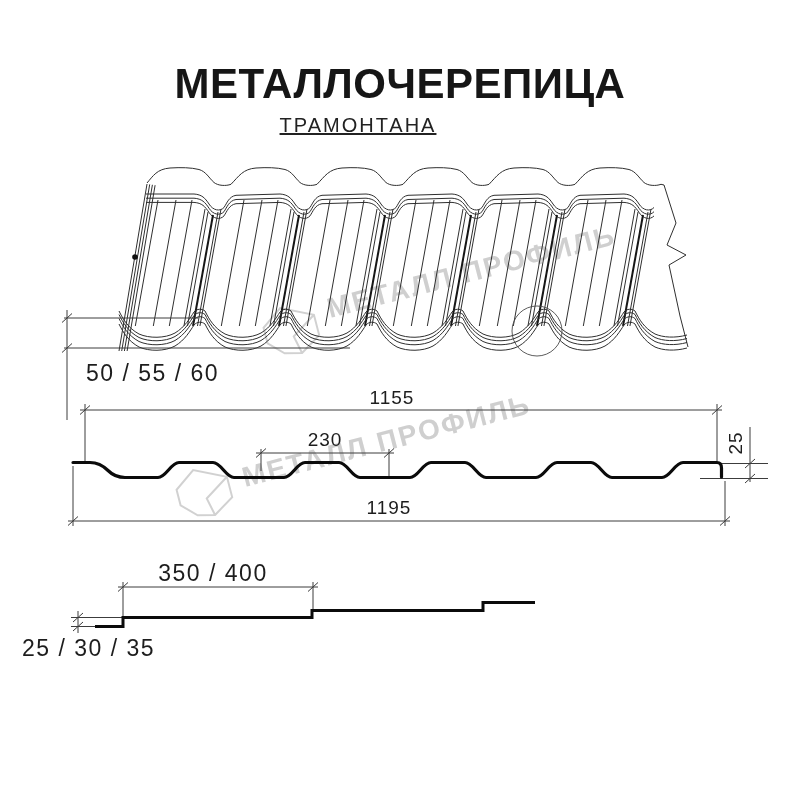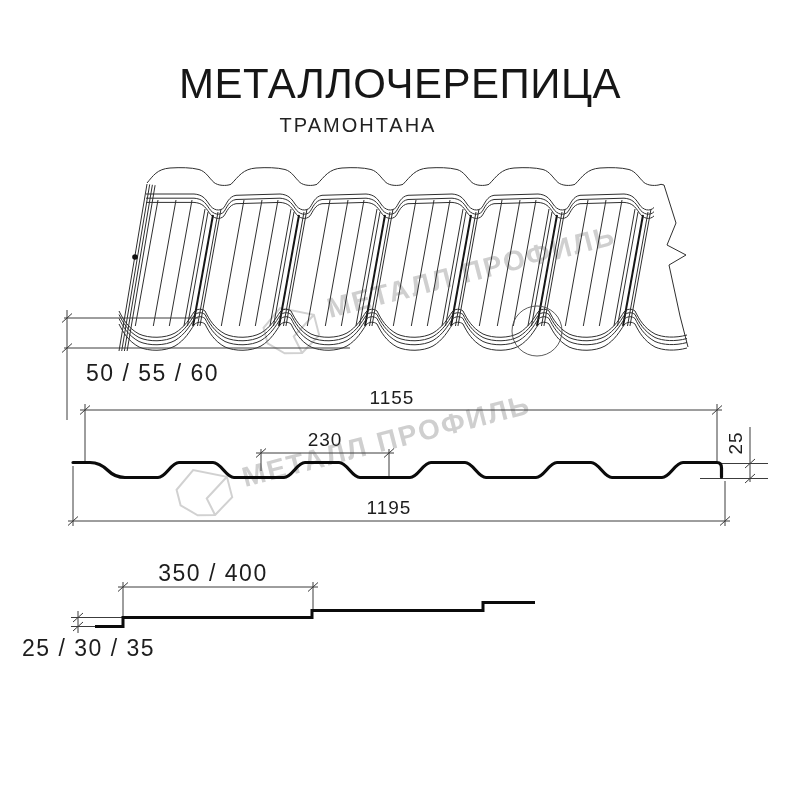--- a/index.html
+++ b/index.html
@@ -1,21 +1,21 @@
 <!DOCTYPE html>
 <html><head>
 <meta charset="utf-8">
 <style>
   html,body{margin:0;padding:0;background:#fff;}
   .page{position:relative;width:800px;height:800px;background:#fff;overflow:hidden;
         font-family:"Liberation Sans",sans-serif;}
   .page-title{position:absolute;top:60px;left:0;width:800px;text-align:center;margin:0;
-        font-size:42px;font-weight:normal;color:#161616;letter-spacing:.5px;}
+        font-size:42px;font-weight:bold;color:#161616;letter-spacing:.5px;}
   .page-subtitle{position:absolute;top:114px;left:0;width:716px;text-align:center;
-        font-size:20px;font-weight:400;color:#222;letter-spacing:2px;}
+        font-size:20px;font-weight:400;color:#222;letter-spacing:2px;text-decoration:underline;}
   svg.drawing{position:absolute;left:0;top:0;}
   .ln{fill:none;stroke:#2f2f2f;stroke-width:1;}
   .ln-dk{fill:none;stroke:#161616;stroke-width:2;}
   .thick{fill:none;stroke:#0b0b0b;stroke-width:3.2;stroke-linejoin:round;stroke-linecap:round;}
   .thick-m{fill:none;stroke:#0b0b0b;stroke-width:3;stroke-linejoin:miter;}
   .dim{fill:none;stroke:#3c3c3c;stroke-width:1;}
   .dim-txt{font-family:"Liberation Sans",sans-serif;font-size:19px;fill:#1d1d1d;letter-spacing:1px;}
   .dim-txt-lg{font-family:"Liberation Sans",sans-serif;font-size:23px;fill:#1d1d1d;letter-spacing:1.5px;}
   .wm-txt{font-family:"Liberation Sans",sans-serif;font-size:28px;font-weight:bold;
         fill:#c7c7c7;letter-spacing:2px;opacity:.85;}

